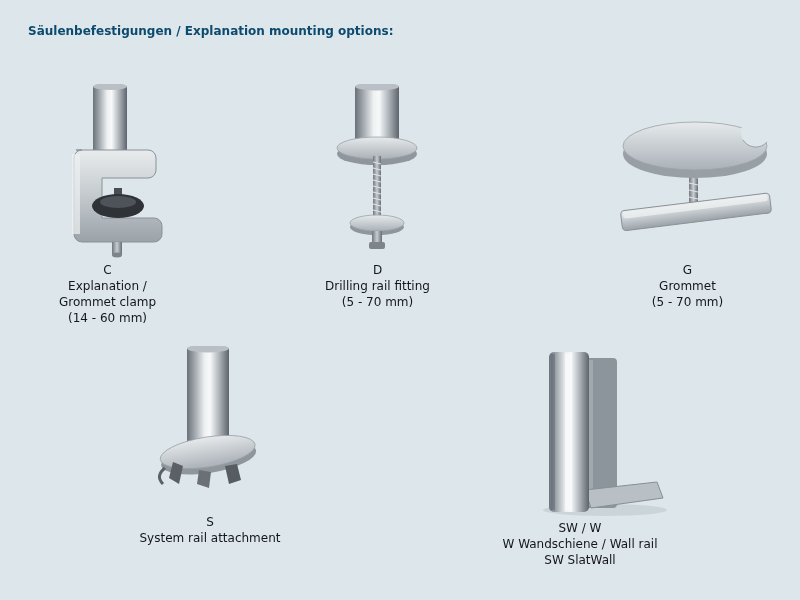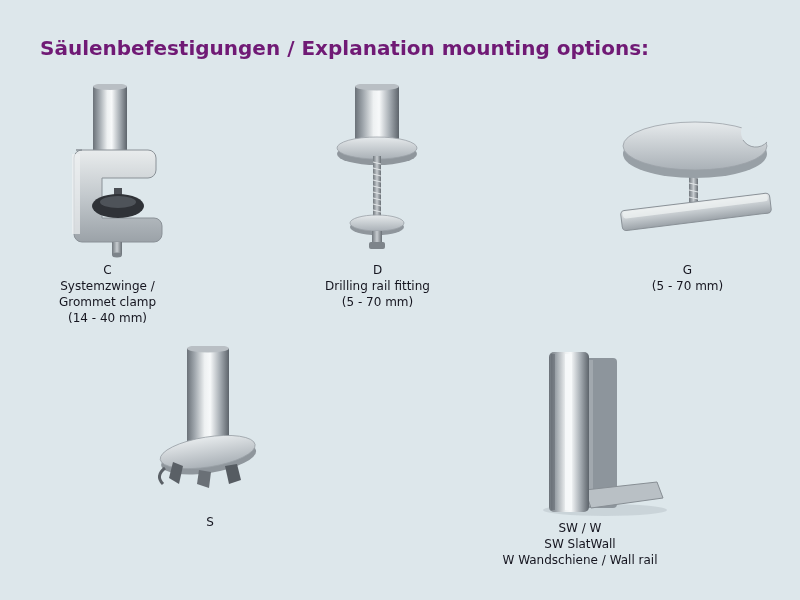--- a/index.html
+++ b/index.html
@@ -6,22 +6,22 @@
   body{
     width:800px;height:600px;
     background:#dde7eb;
     font-family:"DejaVu Sans","Liberation Sans",sans-serif;
     color:#15151f;
     position:relative;
     overflow:hidden;
   }
   .title{
     position:absolute;left:28px;top:24px;
-    font-size:20px;font-weight:700;margin:12px;
-    color:#701a75;
+    font-size:12px;font-weight:700;margin:0;
+    color:#0c4a6e;
   }
   .cell{
     position:absolute;
     display:flex;flex-direction:column;align-items:center;
   }
   .cell svg{display:block;}
   .caption{
     margin-top:2px;
     text-align:center;
     font-size:12px;line-height:16px;
@@ -77,23 +77,23 @@
 
     <rect x="99" y="104" width="8" height="14" fill="#4a4e54"></rect>
     <ellipse cx="103" cy="122" rx="26" ry="12" fill="#2f3237"></ellipse>
     <ellipse cx="103" cy="118" rx="18" ry="6" fill="#565b62" opacity="0.8"></ellipse>
 
     <rect x="97" y="158" width="10" height="13" fill="url(#rodGrad)"></rect>
     <ellipse cx="102" cy="171" rx="5" ry="2.5" fill="#7d848a"></ellipse>
   </svg>
   <div class="caption">
     <div>C</div>
-    <div>Systemzwinge /</div>
+    <div>Explanation /</div>
     <div>Grommet clamp</div>
-    <div>(14 - 40 mm)</div>
+    <div>(14 - 60 mm)</div>
   </div>
 </div>
 
 <div class="cell cell-d">
   <svg width="215" height="176" viewBox="0 0 215 176">
     <rect x="85" y="2" width="44" height="62" fill="url(#metalCol)"></rect>
     <ellipse cx="107" cy="2.5" rx="22" ry="4" fill="#b9bfc4"></ellipse>
 
     <ellipse cx="107" cy="70" rx="40" ry="11" fill="#8f969c"></ellipse>
     <ellipse cx="107" cy="64" rx="40" ry="11" fill="url(#discTop)" stroke="#9aa1a7" stroke-width="0.8"></ellipse>
@@ -140,20 +140,21 @@
     <circle cx="181" cy="48" r="15" fill="#dde7eb"></circle>
     <path d="M168,56 a15,15 0 0 0 24,2" fill="none" stroke="#9aa1a7" stroke-width="1"></path>
 
     <g transform="rotate(-7 120 128)">
       <rect x="46" y="118" width="150" height="20" rx="4" fill="url(#metalFlat)" stroke="#8a9197" stroke-width="1"></rect>
       <rect x="48" y="119" width="146" height="7" rx="3" fill="#eef1f2" opacity="0.75"></rect>
     </g>
   </svg>
   <div class="caption">
     <div>G</div>
+    <div>Grommet</div>
     <div>(5 - 70 mm)</div>
   </div>
 </div>
 
 <div class="cell cell-s">
   <svg width="230" height="166" viewBox="0 0 230 166">
     <rect x="92" y="2" width="42" height="98" fill="url(#metalCol)"></rect>
     <ellipse cx="113" cy="2.5" rx="21" ry="4" fill="#b9bfc4"></ellipse>
 
     <g transform="rotate(-9 113 108)">
@@ -161,34 +162,35 @@
       <ellipse cx="113" cy="106" rx="48" ry="15" fill="url(#discTop)" stroke="#9aa1a7" stroke-width="0.8"></ellipse>
     </g>
 
     <path d="M78,116 l10,4 l-4,18 l-10,-6 z" fill="#5a6066"></path>
     <path d="M104,124 l12,2 l-2,16 l-12,-4 z" fill="#6a7076"></path>
     <path d="M130,120 l12,-2 l4,16 l-12,4 z" fill="#565c62"></path>
     <path d="M70,122 q-10,8 -2,16" fill="none" stroke="#5a6066" stroke-width="3"></path>
   </svg>
   <div class="caption">
     <div>S</div>
+    <div>System rail attachment</div>
   </div>
 </div>
 
 <div class="cell cell-sw">
   <svg width="230" height="166" viewBox="0 0 230 166">
     <ellipse cx="140" cy="158" rx="62" ry="6" fill="#c2ccd2" opacity="0.7"></ellipse>
 
     <rect x="120" y="6" width="32" height="150" rx="4" fill="#8d959c"></rect>
     <rect x="122" y="8" width="6" height="146" fill="#a6adb3" opacity="0.8"></rect>
 
     <path d="M120,138 L192,130 L198,146 L126,156 Z" fill="#b9c0c5" stroke="#878e94" stroke-width="1"></path>
 
     <rect x="84" y="0" width="40" height="160" rx="5" fill="url(#metalCol)"></rect>
     <rect x="100" y="2" width="7" height="156" fill="#f7f9fa" opacity="0.85"></rect>
     <rect x="86" y="2" width="4" height="156" fill="#5d646b" opacity="0.5"></rect>
   </svg>
   <div class="caption">
     <div>SW / W</div>
+    <div>W Wandschiene / Wall rail</div>
     <div>SW SlatWall</div>
-    <div>W Wandschiene / Wall rail</div>
   </div>
 </div>
 
 </body></html>

